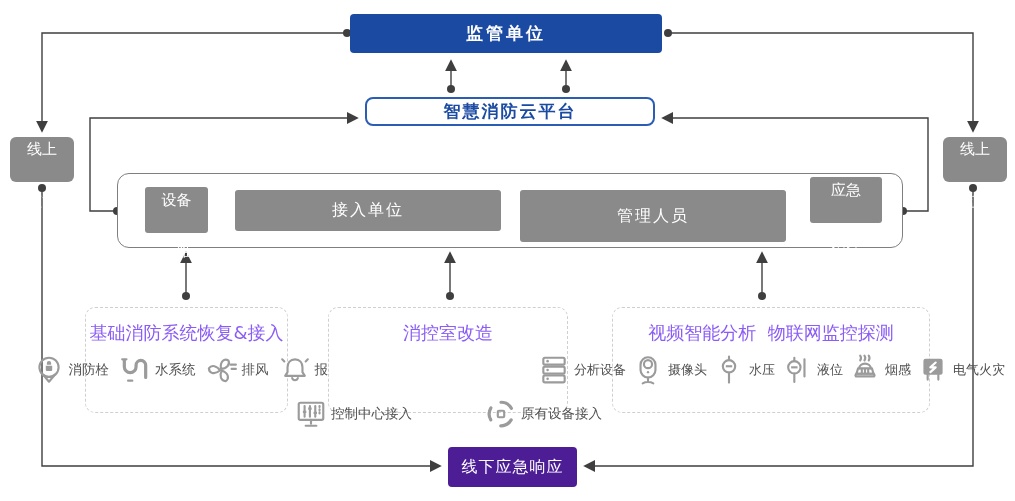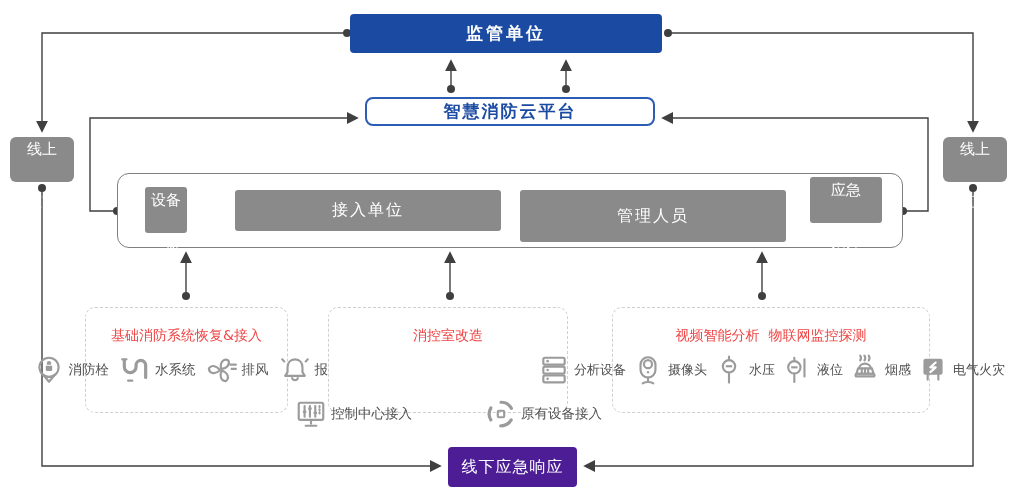--- a/index.html
+++ b/index.html
@@ -60,21 +60,21 @@
     background: #ffffff;
   }
 
   .gray-box {
     background: #8a8a8a;
     border-radius: 3px;
     color: #ffffff;
   }
   .gray-box .ln { display: block; line-height: 1.35; margin-top: 31px; }
 
-  .device-ops   { left: 145px; top: 187px; width: 42px;  height: 46px; font-size: 15px; }
+  .device-ops   { left: 145px; top: 187px; width: 63px;  height: 46px; font-size: 15px; }
   .access-unit  { left: 235px; top: 190px; width: 266px; height: 41px; font-size: 16px; letter-spacing: 2px; }
   .managers     { left: 520px; top: 190px; width: 266px; height: 52px; font-size: 16px; letter-spacing: 2px; text-align: center; }
   .emerg-cmd    { left: 810px; top: 177px; width: 72px;  height: 46px; font-size: 15px; }
 
   .online-left  { left: 10px;  top: 137px; width: 64px; height: 45px; font-size: 15px; border-radius: 6px; }
   .online-right { left: 943px; top: 137px; width: 64px; height: 45px; font-size: 15px; border-radius: 6px; }
 
   .offline {
     left: 448px; top: 447px; width: 129px; height: 40px;
     background: #4c1d95;
@@ -92,23 +92,23 @@
     background: #ffffff;
     display: flex;
     flex-direction: column;
     align-items: center;
   }
   .g1 { left: 85px;  top: 307px; width: 203px; height: 106px; }
   .g2 { left: 328px; top: 307px; width: 240px; height: 106px; gap: 44px; }
   .g3 { left: 612px; top: 307px; width: 318px; height: 106px; }
 
   .group-title {
-    margin-top: 19px;
-    font-size: 14px;
-    color: #ef4444;
+    margin-top: 13px;
+    font-size: 18px;
+    color: #8b5cf6;
     white-space: pre;
   }
   .items {
     display: flex;
     align-items: flex-end;
     justify-content: center;
     margin-top: 8px;
   }
   .g1 .items { gap: 9px; }
   .g2 .items { gap: 72px; }

